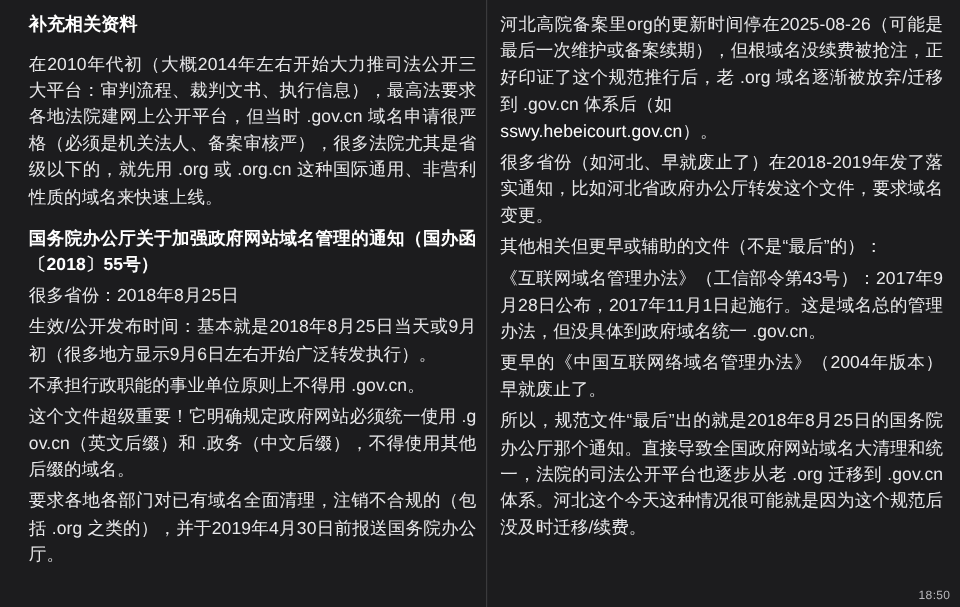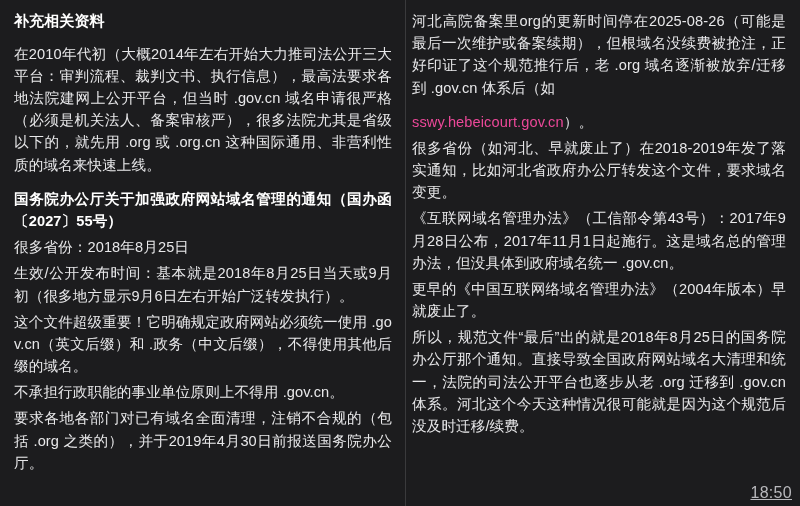--- a/index.html
+++ b/index.html
@@ -25,20 +25,21 @@
   }
   .col {
     box-sizing: border-box;
     padding: 10px 14px 10px 14px;
     font-size: 14.6px;
     line-height: 1.52;
     letter-spacing: 0.1px;
   }
   .col-left {
     width: 406px;
+    margin-left: 10px;
   }
   .col-right {
     width: 394px;
     padding-left: 6px;
   }
   .divider {
     position: absolute;
     left: 405px;
     top: 0;
     width: 1px;
@@ -53,63 +54,63 @@
   }
   .para {
     margin: 0 0 4px 0;
     text-align: justify;
     word-break: break-all;
   }
   .para.gap {
     margin-top: 12px;
   }
   .para.tight {
-    margin-bottom: 12px;
+    margin-bottom: 0;
   }
   .bold {
     font-weight: bold;
     color: #ffffff;
   }
   .link {
-    color: #ec4899;
+    color: #ffffff;
     text-decoration: none;
     word-break: break-all;
   }
   .clock {
     position: absolute;
     right: 8px;
     bottom: 4px;
-    font-size: 16px;
+    font-size: 10px;
     color: #b8b8bc;
     letter-spacing: 0.3px;
-    text-decoration: underline;
   }
 </style>
 </head>
 <body>
 
 <div class="page">
 
   <div class="divider"></div>
 
   <div class="col col-left">
     <div class="heading">补充相关资料</div>
     <p class="para">在2010年代初（大概2014年左右开始大力推司法公开三大平台：审判流程、裁判文书、执行信息），最高法要求各地法院建网上公开平台，但当时 .gov.cn 域名申请很严格（必须是机关法人、备案审核严），很多法院尤其是省级以下的，就先用 .org 或 .org.cn 这种国际通用、非营利性质的域名来快速上线。</p>
-    <p class="para gap bold">国务院办公厅关于加强政府网站域名管理的通知（国办函〔2027〕55号）</p>
+    <p class="para gap bold">国务院办公厅关于加强政府网站域名管理的通知（国办函〔2018〕55号）</p>
     <p class="para">很多省份：2018年8月25日</p>
     <p class="para">生效/公开发布时间：基本就是2018年8月25日当天或9月初（很多地方显示9月6日左右开始广泛转发执行）。</p>
+    <p class="para">不承担行政职能的事业单位原则上不得用 .gov.cn。</p>
     <p class="para">这个文件超级重要！它明确规定政府网站必须统一使用 .gov.cn（英文后缀）和 .政务（中文后缀），不得使用其他后缀的域名。</p>
-    <p class="para">不承担行政职能的事业单位原则上不得用 .gov.cn。</p>
     <p class="para">要求各地各部门对已有域名全面清理，注销不合规的（包括 .org 之类的），并于2019年4月30日前报送国务院办公厅。</p>
   </div>
 
   <div class="col col-right">
     <p class="para tight">河北高院备案里org的更新时间停在2025-08-26（可能是最后一次维护或备案续期），但根域名没续费被抢注，正好印证了这个规范推行后，老 .org 域名逐渐被放弃/迁移到 .gov.cn 体系后（如</p>
     <p class="para"><a class="link" href="#">sswy.hebeicourt.gov.cn</a><span>）。</span></p>
     <p class="para">很多省份（如河北、早就废止了）在2018-2019年发了落实通知，比如河北省政府办公厅转发这个文件，要求域名变更。</p>
+    <p class="para">其他相关但更早或辅助的文件（不是“最后”的）：</p>
     <p class="para">《互联网域名管理办法》（工信部令第43号）：2017年9月28日公布，2017年11月1日起施行。这是域名总的管理办法，但没具体到政府域名统一 .gov.cn。</p>
     <p class="para">更早的《中国互联网络域名管理办法》（2004年版本）早就废止了。</p>
     <p class="para">所以，规范文件“最后”出的就是2018年8月25日的国务院办公厅那个通知。直接导致全国政府网站域名大清理和统一，法院的司法公开平台也逐步从老 .org 迁移到 .gov.cn 体系。河北这个今天这种情况很可能就是因为这个规范后没及时迁移/续费。</p>
   </div>
 
   <div class="clock">18:50</div>
 
 </div>
 
 </body></html>

